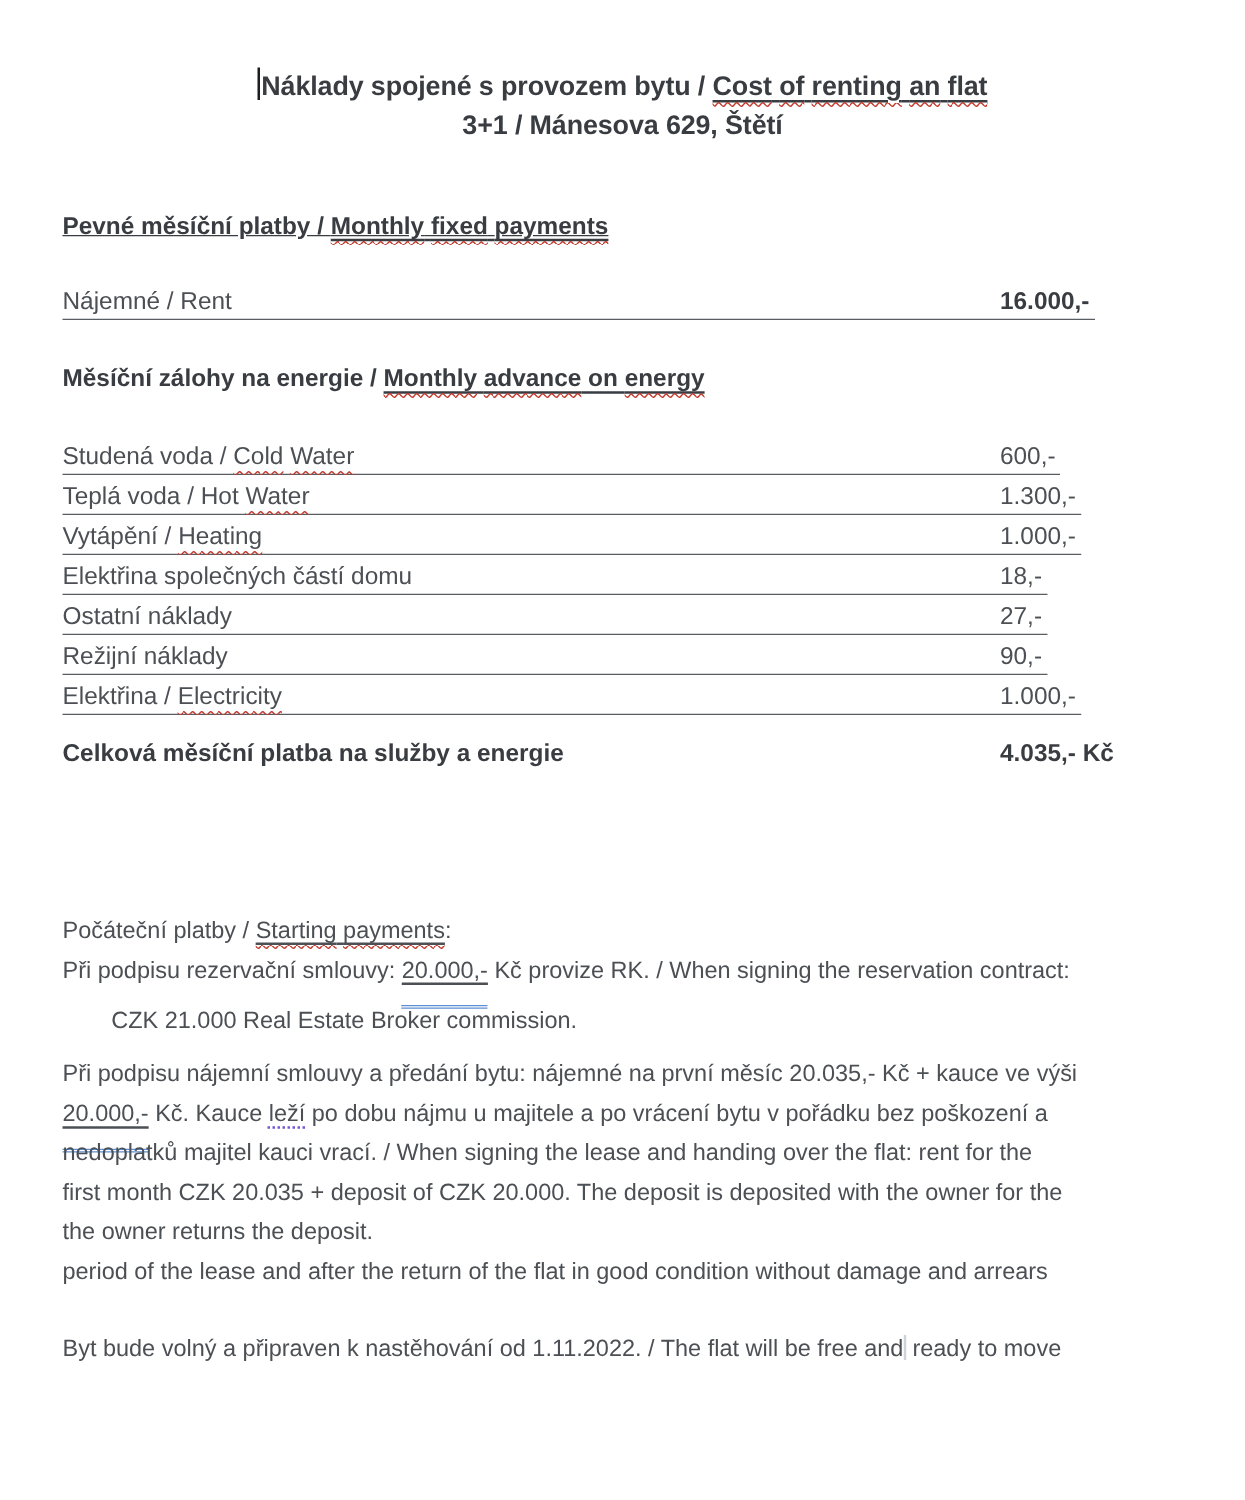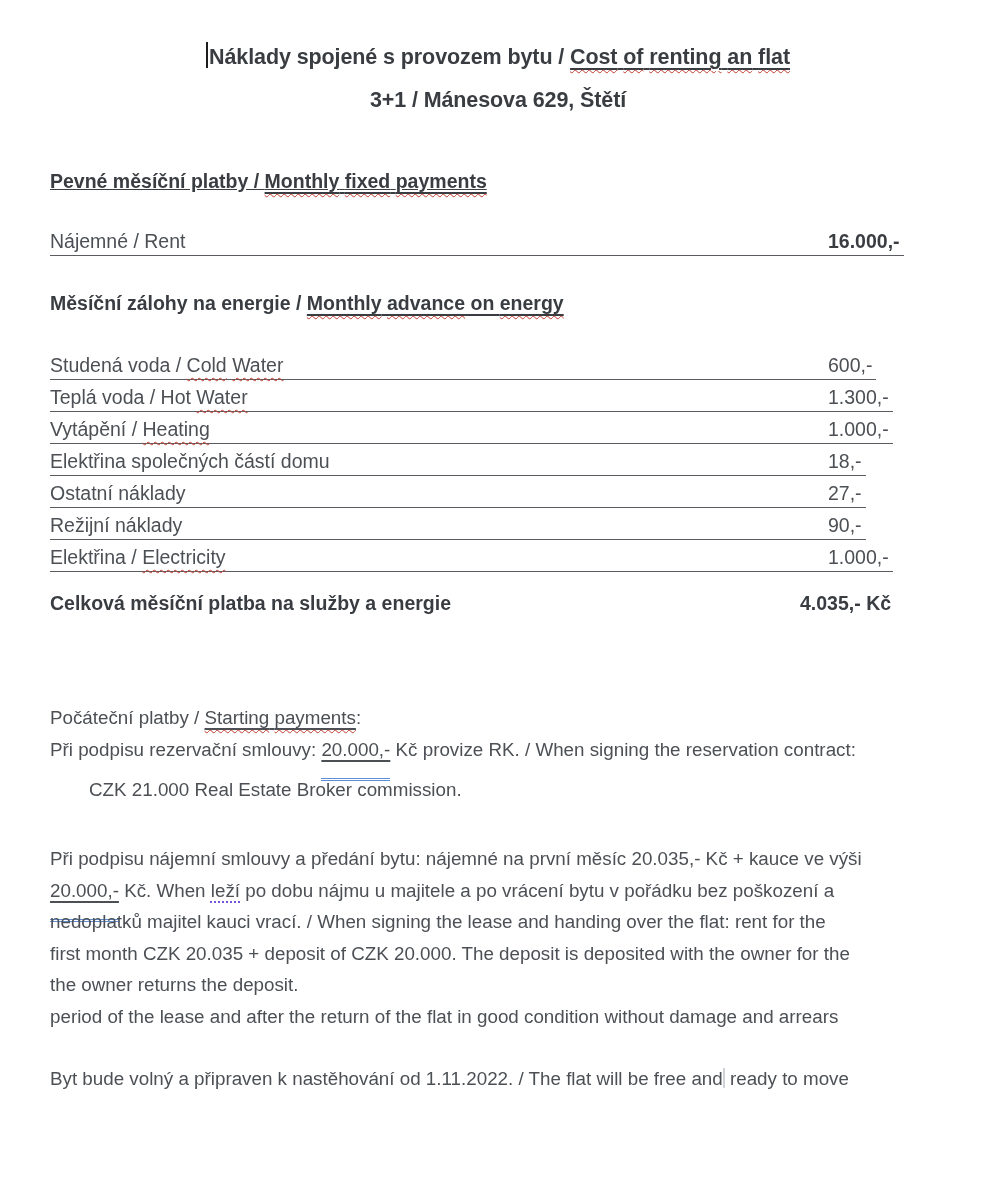--- a/index.html
+++ b/index.html
@@ -8,34 +8,34 @@
     --caret:#1b1d1f; --caret-light:#cfd2d6;
   }
   html,body{margin:0;padding:0;background:#ffffff;}
   #doc{
     position:relative; width:996px; height:1200px; background:#ffffff;
     font-family:"Liberation Sans", sans-serif; color:var(--text); overflow:hidden;
   }
   .abs{position:absolute; left:50px;}
   .title{left:0; width:996px; text-align:center; font-weight:bold; font-size:21.5px;
          color:var(--bold); letter-spacing:-0.1px; white-space:pre;}
-  #title1{top:42px;} #title2{top:88px;}
+  #title1{top:54px;} #title2{top:88px;}
   .heading{font-weight:bold; font-size:19.5px; color:var(--bold); white-space:pre;}
   #h-fixed{top:170px;text-decoration:underline;} #h-energy{top:292px;}
   #rows-fixed{top:224px;} #rows-energy{top:348px;}
   #total{top:592px; display:flex; font-weight:bold; font-size:19.5px; color:var(--bold);}
   #total .lbl{width:750px;}
   .trow{display:flex; align-items:flex-end; box-sizing:border-box; height:32px;
         padding-bottom:2px; border-bottom:1.6px solid var(--line);
-        width:max-content; font-size:19.5px; white-space:pre;gap:28px;}
+        width:max-content; font-size:19.5px; white-space:pre;}
   .trow .lbl{width:750px;}
   .trow .val{padding-right:4px;}
   .b{font-weight:bold; color:var(--bold);}
   .para{font-size:18.8px;}
-  #para-0{top:702px;} #para-1{top:843px;} #para-2{top:1063px;}
+  #para-0{top:728px;} #para-1{top:843px;} #para-2{top:1063px;}
   #para-0 .pline:nth-child(3){margin-top:9px;margin-left:39px;}
   .pline{line-height:31.5px; white-space:pre;}
   .u{text-decoration:underline; text-decoration-thickness:1.5px; text-underline-offset:3.5px;}
   .sp{text-decoration:underline wavy var(--red); text-decoration-thickness:1.2px; text-underline-offset:5px;}
   .bl{border-bottom:3px double var(--blue); padding-bottom:18px;}
   .dot{text-decoration:underline dotted var(--purple); text-decoration-thickness:2px; text-underline-offset:4.5px;}
   .caret{display:inline-block;}
   .caret.dark{width:2px; height:26px; background:var(--caret); vertical-align:-4px; margin-right:1px;}
   .caret.light{width:2px; height:20px; background:var(--caret-light); vertical-align:-3px;}
 </style>
@@ -67,21 +67,21 @@
     <span class="val">4.035,- Kč</span>
   </div>
 
   <div id="para-0" class="abs para">
       <div class="pline"><span class="">Počáteční platby / </span><span class="u"><span class="sp">Starting</span> <span class="sp">payments</span></span><span class="">:</span></div>
       <div class="pline"><span class="">Při podpisu rezervační smlouvy: </span><span class="u"><span class="bl">20.000,-</span></span><span class=""> Kč provize RK. / When signing the reservation contract:</span></div>
       <div class="pline"><span class="">CZK 21.000 Real Estate Broker commission.</span></div>
     </div>
   <div id="para-1" class="abs para">
       <div class="pline"><span class="">Při podpisu nájemní smlouvy a předání bytu: nájemné na první měsíc 20.035,- Kč + kauce ve výši</span></div>
-      <div class="pline"><span class="u"><span class="bl">20.000,-</span></span><span class=""> Kč. When </span><span class="dot">leží</span><span class=""> po dobu nájmu u majitele a po vrácení bytu v pořádku bez poškození a</span></div>
+      <div class="pline"><span class="u"><span class="bl">20.000,-</span></span><span class=""> Kč. Kauce </span><span class="dot">leží</span><span class=""> po dobu nájmu u majitele a po vrácení bytu v pořádku bez poškození a</span></div>
       <div class="pline"><span class="">nedoplatků majitel kauci vrací. / When signing the lease and handing over the flat: rent for the</span></div>
       <div class="pline"><span class="">first month CZK 20.035 + deposit of CZK 20.000. The deposit is deposited with the owner for the</span></div>
       <div class="pline"><span class="">the owner returns the deposit.</span></div>
       <div class="pline"><span class="">period of the lease and after the return of the flat in good condition without damage and arrears</span></div>
     </div>
   <div id="para-2" class="abs para">
       <div class="pline"><span class="">Byt bude volný a připraven k nastěhování od 1.11.2022. / The flat will be free and</span><span class="caret light"></span><span class=""> ready to move</span></div>
     </div>
 </div>
 

